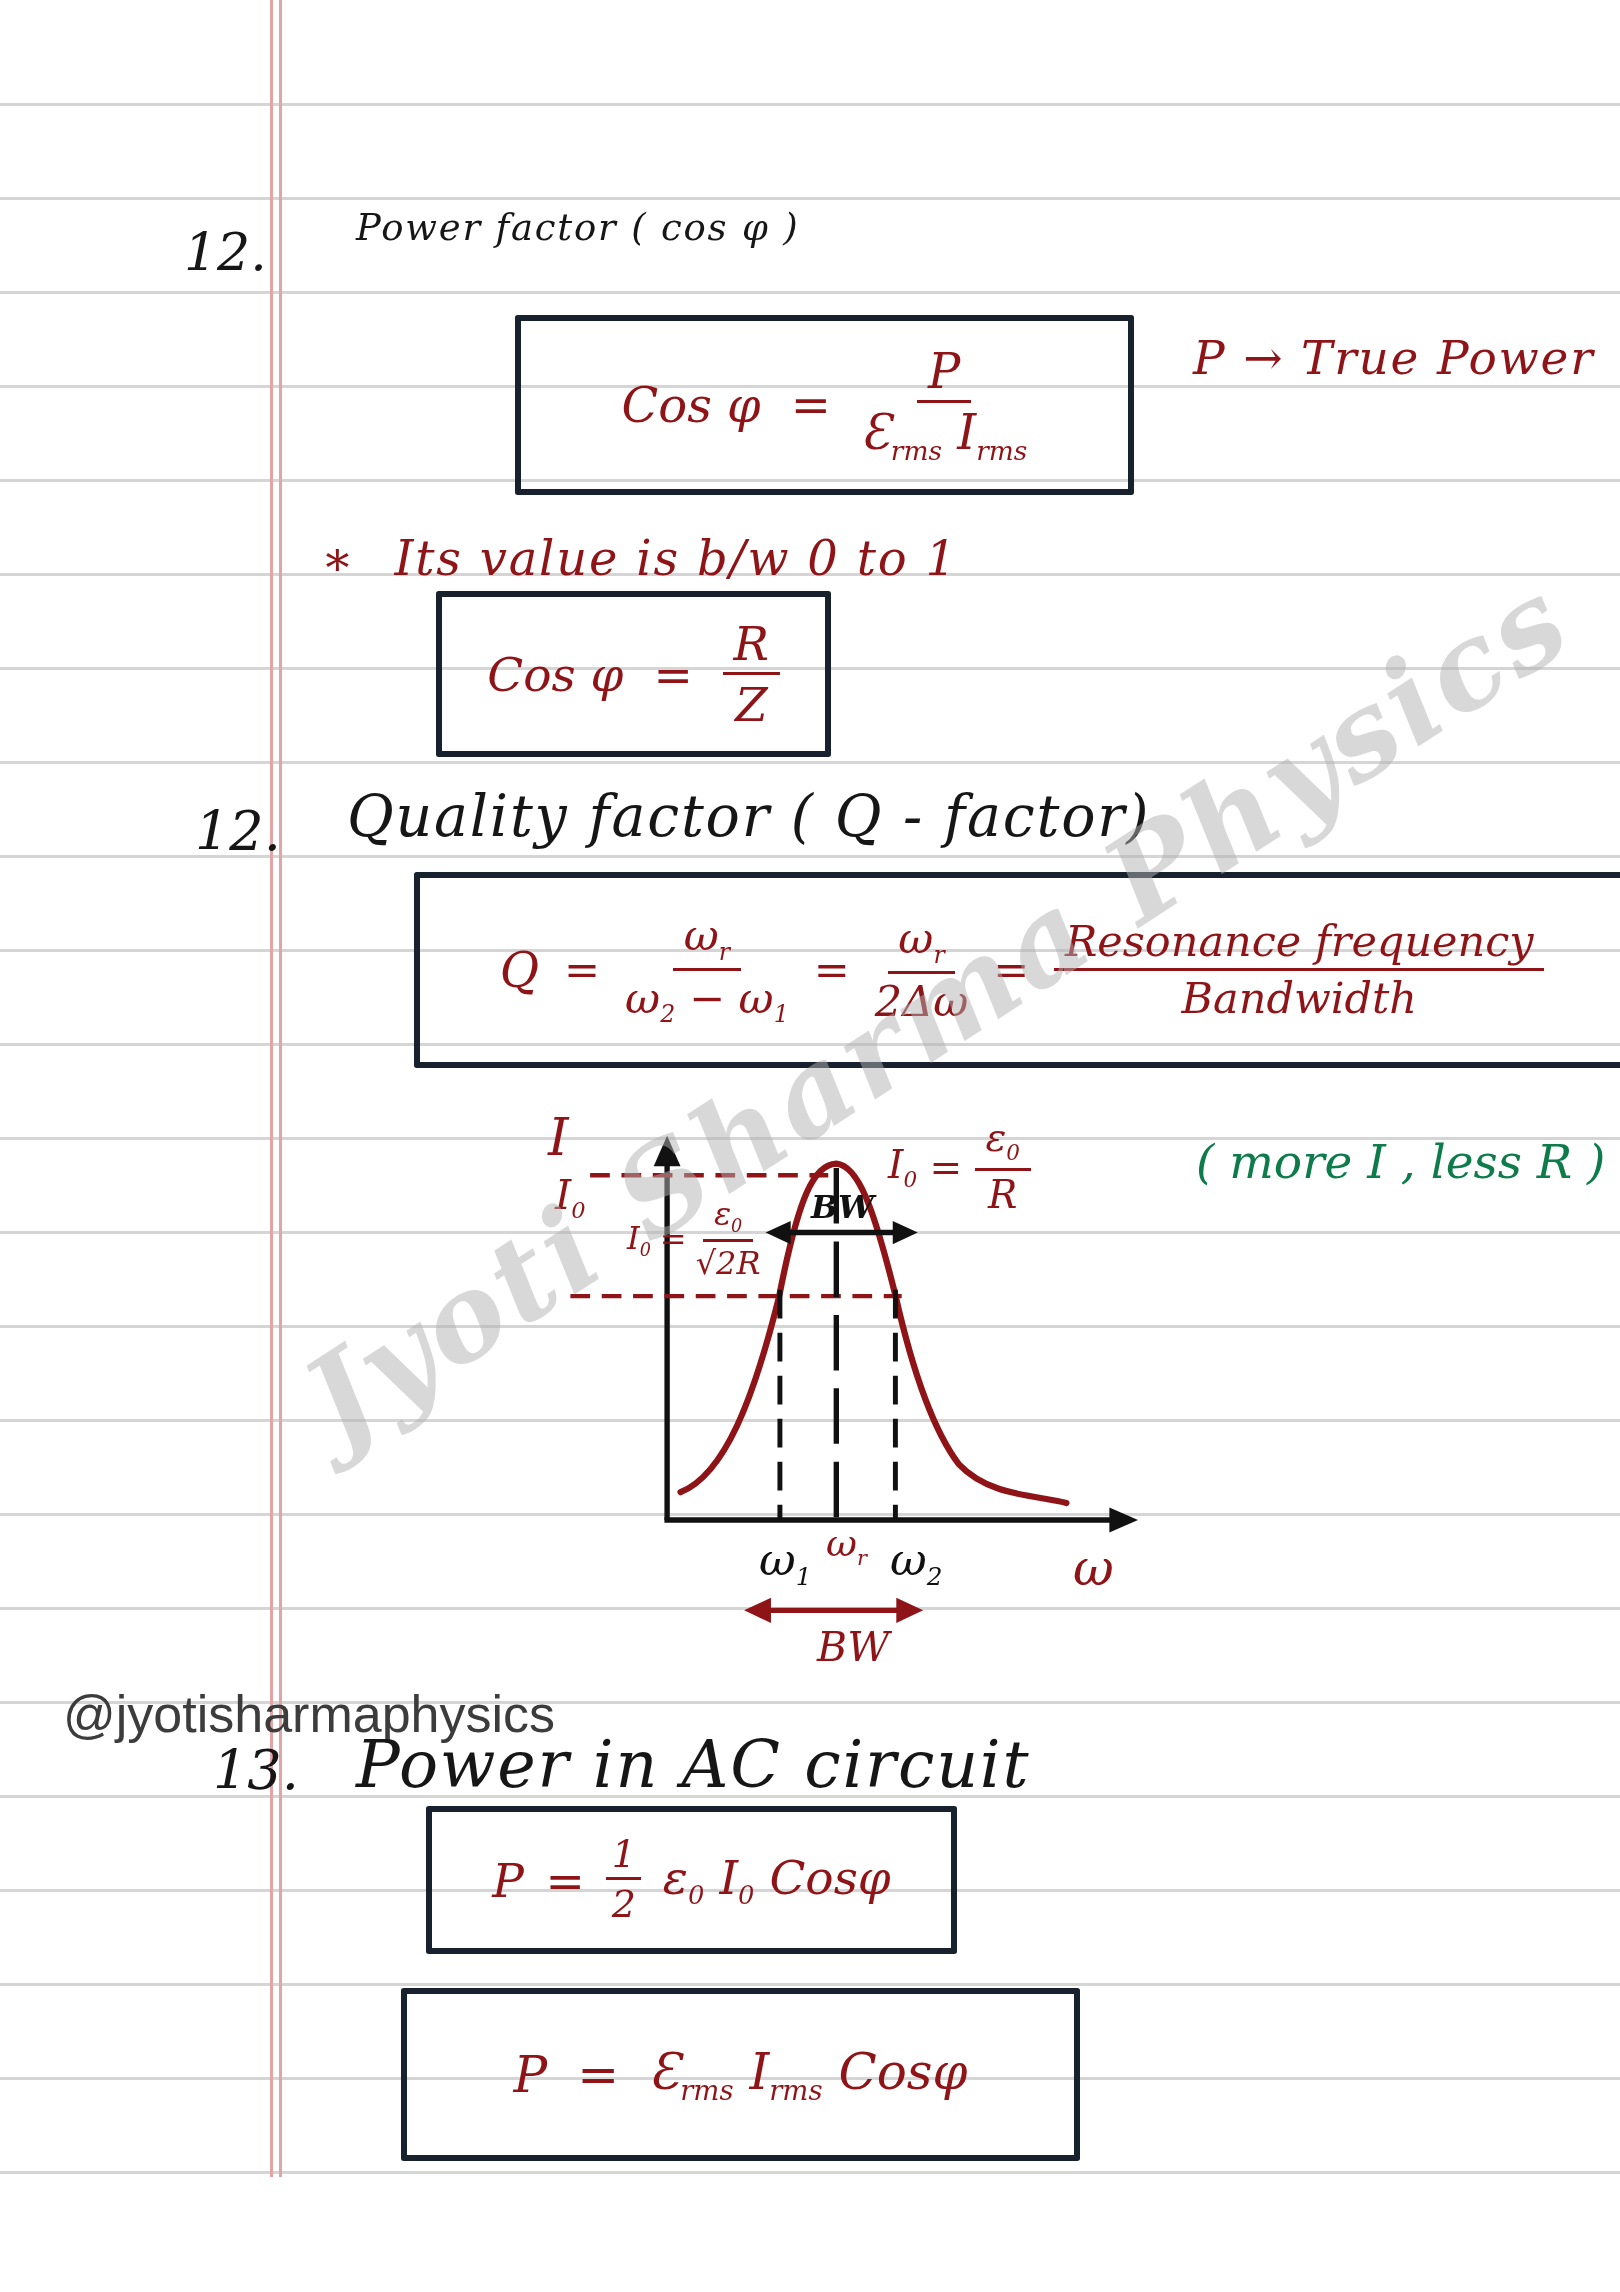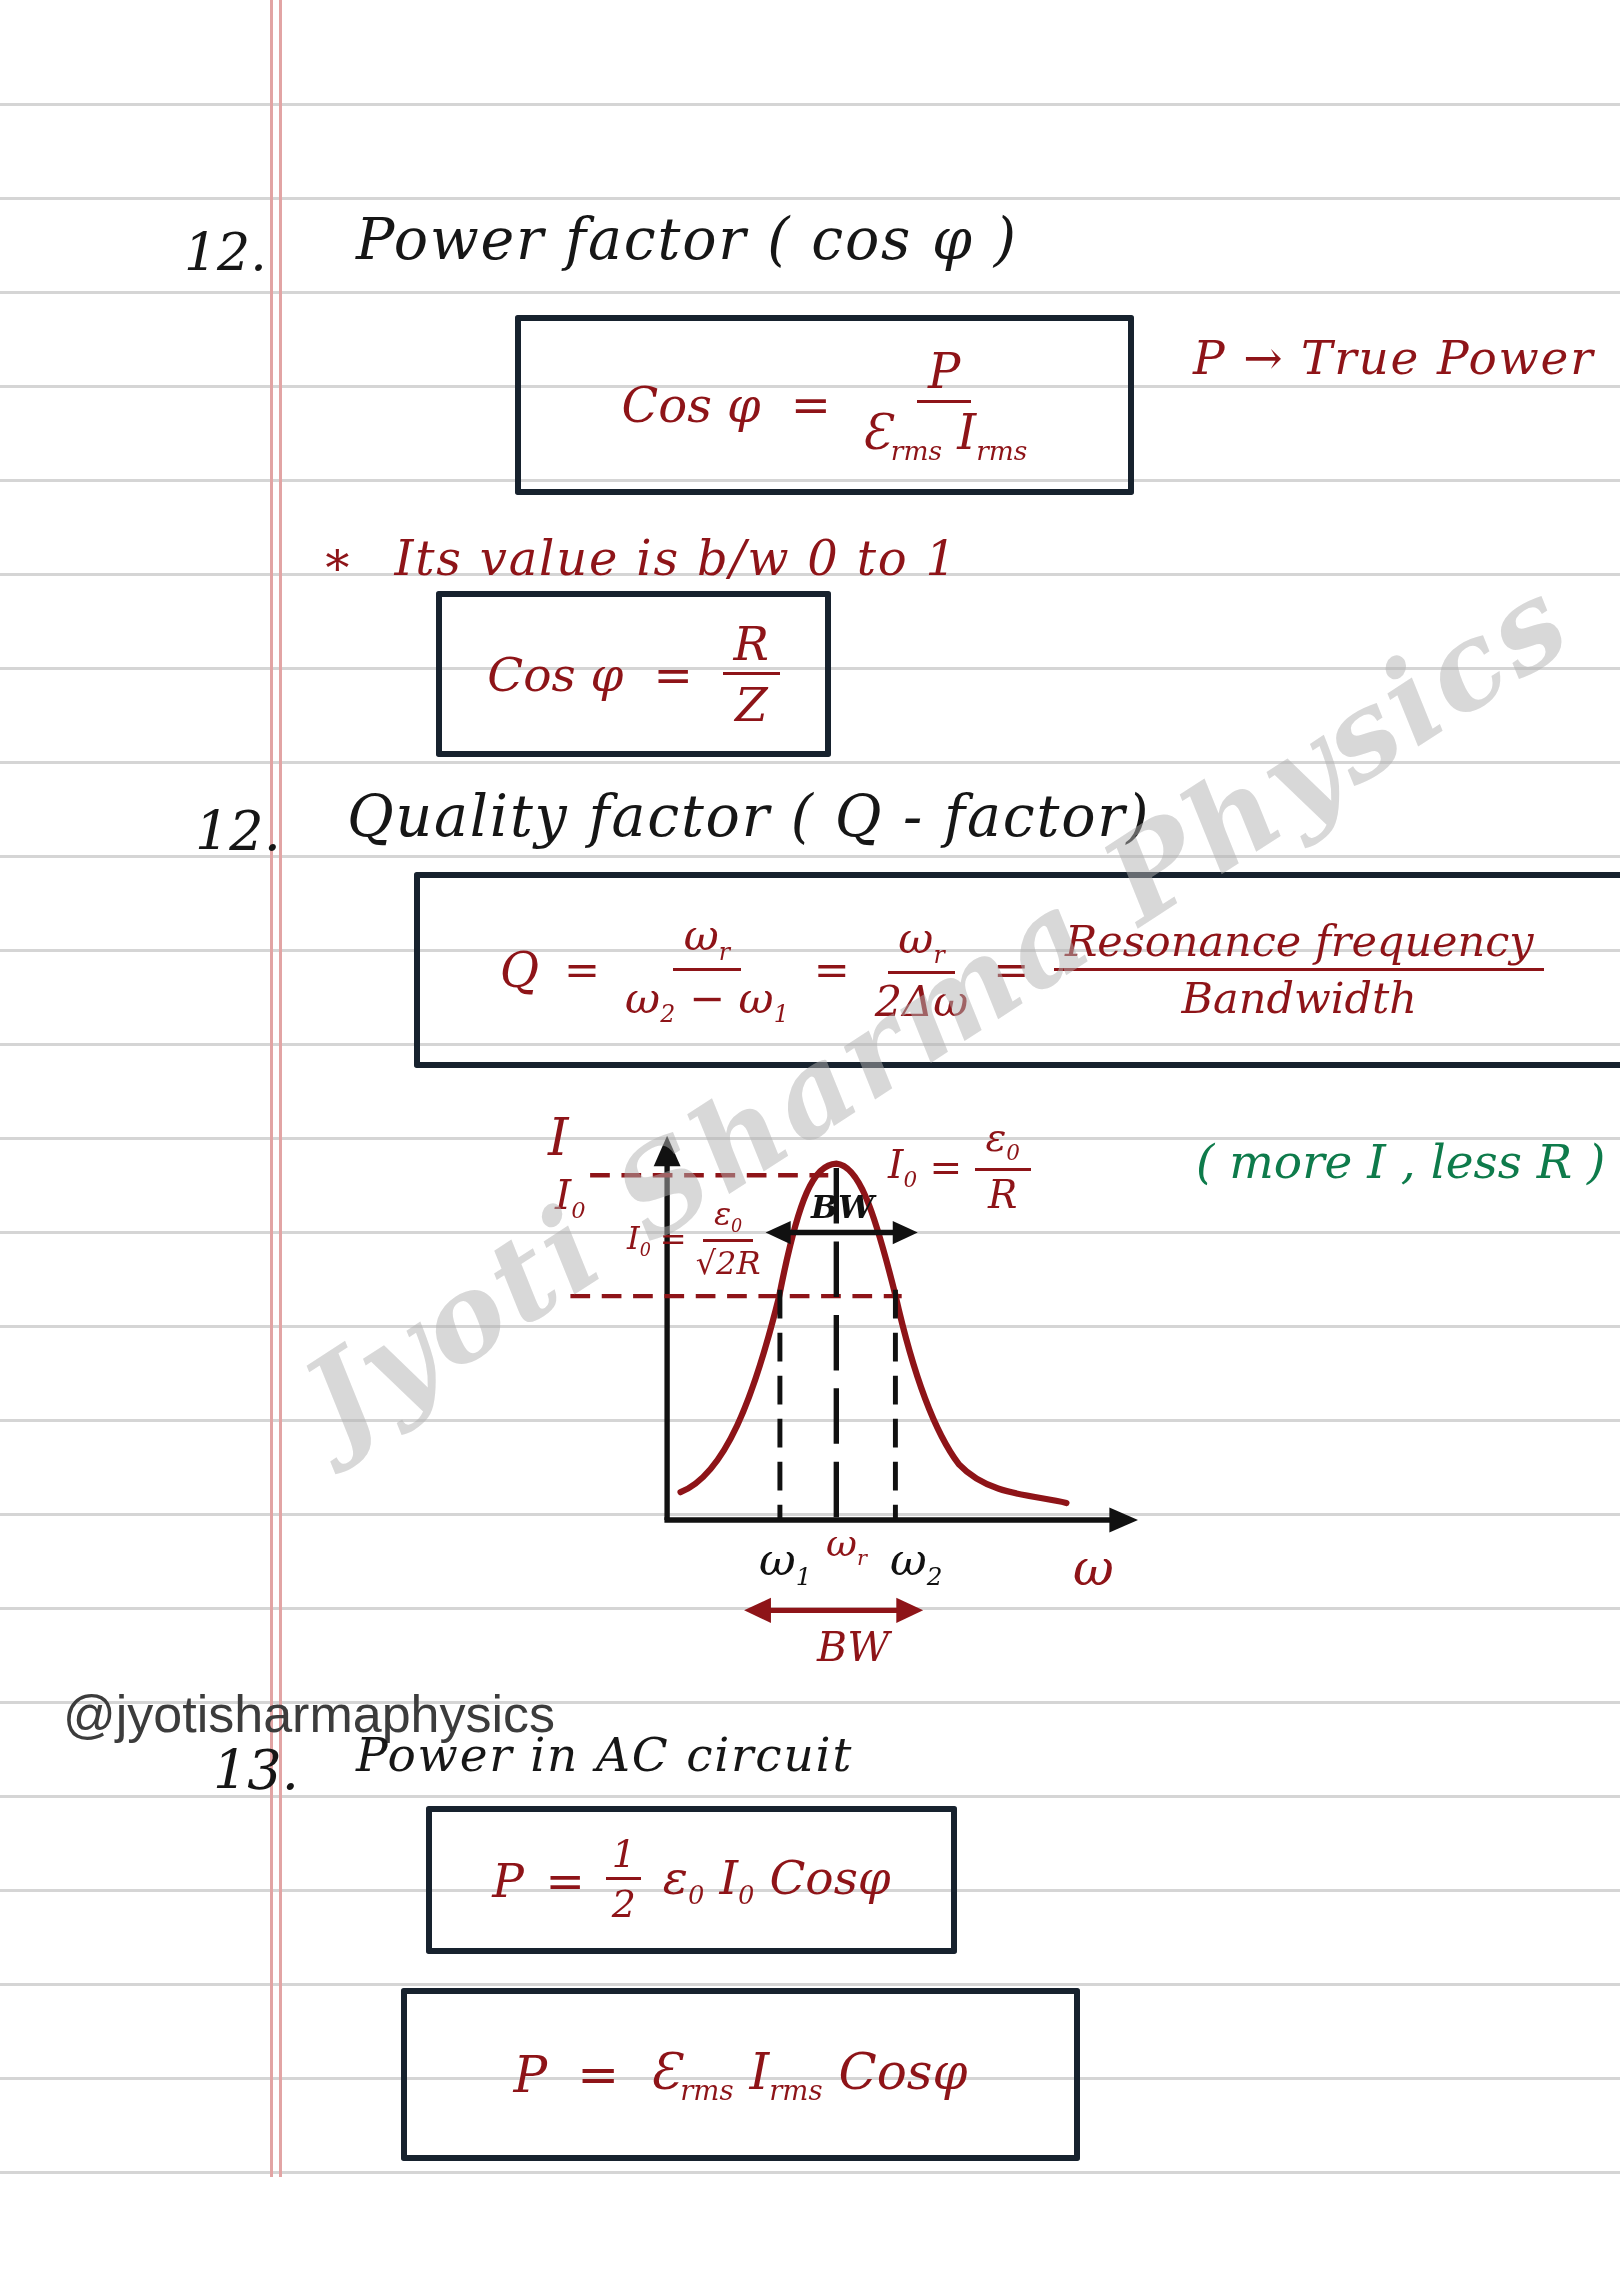--- a/index.html
+++ b/index.html
@@ -34,21 +34,21 @@
 
 <div id="page">
 
   <div class="ruled"></div>
   <div class="mline" style="left:270px;"></div>
   <div class="mline" style="left:279px;"></div>
 
   <div id="watermark">Jyoti Sharma Physics</div>
 
   <div class="num-label" style="left:184px;top:222px;font-size:52px;">12.</div>
-  <div class="hw" style="left:356px;top:206px;font-size:57px;">Power factor ( cos φ )</div>
+  <div class="hw" style="left:356px;top:206px;font-size:37px;">Power factor ( cos φ )</div>
 
   <div class="fbox" style="left:515px;top:315px;width:607px;height:168px;font-size:48px;">
     <span>Cos φ</span>
     <span>=</span>
     <span class="frac">
       <span class="fnum">P</span>
       <span class="fden"><span>Ɛ</span><sub>rms</sub>&nbsp;<span>I</span><sub>rms</sub></span>
     </span>
   </div>
 
@@ -142,21 +142,21 @@
   <div class="lbl red" style="left:826px;top:1521px;font-size:38px;"><span>ω</span><sub>r</sub></div>
   <div class="lbl" style="left:890px;top:1533px;font-size:45px;color:#111;"><span>ω</span><sub>2</sub></div>
   <div class="lbl red" style="left:1073px;top:1539px;font-size:50px;">ω</div>
   <div class="lbl red" style="left:817px;top:1623px;font-size:41px;">BW</div>
 
   <div class="lbl green" style="left:1196px;top:1134px;font-size:47px;">( more I , less R )</div>
 
   <div class="lbl sans" style="left:63px;top:1664px;font-size:52px;color:#3c3c3c;letter-spacing:0;margin-top:20px;">@jyotisharmaphysics</div>
 
   <div class="num-label" style="left:213px;top:1739px;font-size:54px;">13.</div>
-  <div class="hw" style="left:356px;top:1727px;font-size:47px;">Power in AC circuit</div>
+  <div class="hw" style="left:356px;top:1727px;font-size:65px;">Power in AC circuit</div>
 
   <div class="fbox" style="left:426px;top:1806px;width:519px;height:136px;font-size:47px;gap:21.5px;">
     <span>P</span>
     <span>=</span>
     <span class="frac" style="font-size:38px;">
       <span class="fnum" style="padding:0 5.4px 1.8px;">1</span>
       <span class="fden">2</span>
     </span>
     <span><span>ε</span><sub>0</sub>&nbsp;<span>I</span><sub>0</sub>&nbsp;<span>Cosφ</span></span>
   </div>

